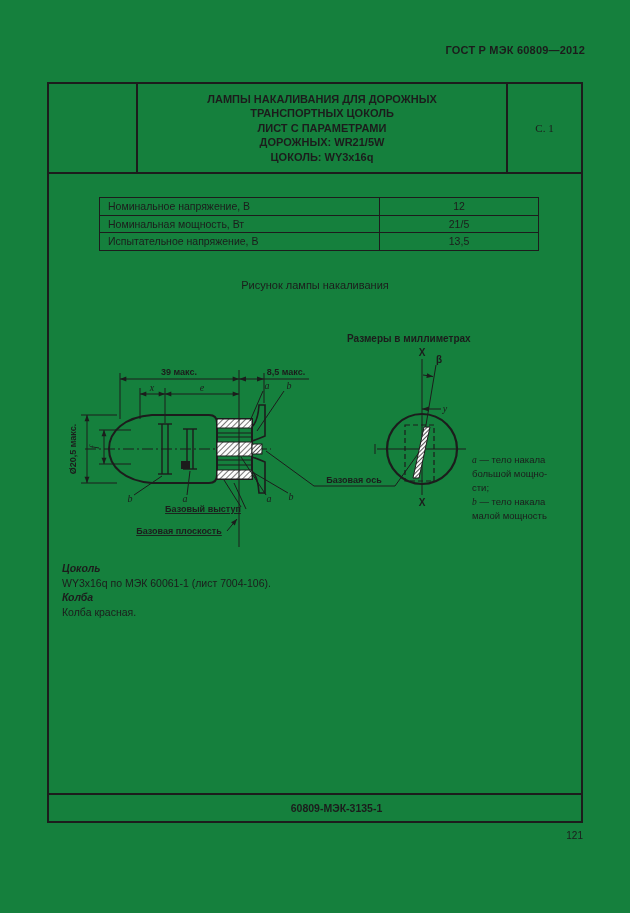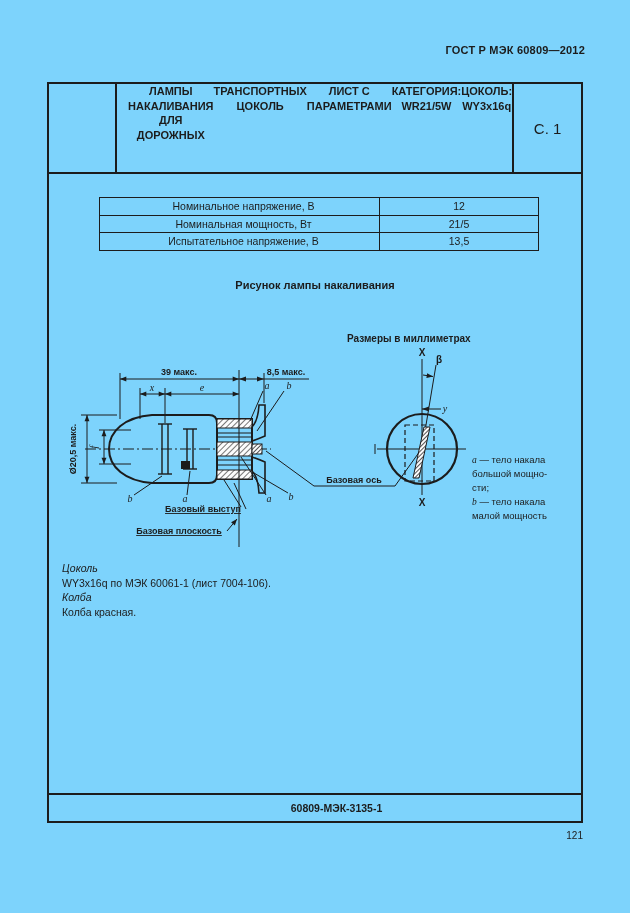--- a/index.html
+++ b/index.html
@@ -1,38 +1,38 @@
 <!DOCTYPE html>
 <html><head>
 <meta charset="utf-8">
 <style>
   html,body { margin:0; padding:0; background:#e8e8e8; }
   .page {
     position:relative; width:630px; height:913px; margin:0 auto;
-    background:#7dd3fc; color:#1c1c1c;
+    background:#15803d; color:#1c1c1c;
     font-family:"Liberation Sans","DejaVu Sans",sans-serif;
     overflow:hidden;
   }
   .hdr { position:absolute; top:44px; right:45px; font-size:11px; font-weight:bold; letter-spacing:.2px; }
   .frame { position:absolute; left:47px; top:82px; width:536px; height:741px; border:2px solid #1c1c1c; box-sizing:border-box; }
   .title-row { position:absolute; top:0; left:0; right:0; height:90px; border-bottom:2px solid #1c1c1c; display:flex; box-sizing:border-box; }
   .tcell-left { width:89px; border-right:2px solid #1c1c1c; box-sizing:border-box; }
-  .tcell-center { flex:1; display:flex; flex-direction:row; justify-content:center; text-align:center; font-weight:bold; font-size:11px; line-height:14.5px;padding-left:11px; }
-  .tcell-right { width:90px; border-left:2px solid #1c1c1c; box-sizing:border-box; display:flex; align-items:center; justify-content:center; font-size:15px; }
+  .tcell-center { flex:1; display:flex; flex-direction:column; justify-content:center; text-align:center; font-weight:bold; font-size:11px; line-height:14.5px; }
+  .tcell-right { width:75px; border-left:2px solid #1c1c1c; box-sizing:border-box; display:flex; align-items:center; justify-content:center; font-size:11px;font-family:Liberation Serif, serif; }
   .params { position:absolute; left:50px; top:113px; border-collapse:collapse; table-layout:fixed; width:440px; }
-  .params td { border:1.5px solid #1c1c1c; height:16.5px; font-size:10.5px; padding:0 0 0 8px;text-align:center; }
+  .params td { border:1.5px solid #1c1c1c; height:16.5px; font-size:10.5px; padding:0 0 0 8px; }
   .params td.val { width:158px; text-align:center; padding:0; }
-  .fig-title { position:absolute; top:195px; left:0; right:0; text-align:center; font-weight:bold; font-size:11px; }
+  .fig-title { position:absolute; top:195px; left:0; right:0; text-align:center; font-weight:normal; font-size:11px; }
   .fig-note { position:absolute; top:225px; left:0; right:0; text-align:center; font-size:10px; }
   .units-note { position:absolute; left:298px; top:249px; font-size:10px; font-weight:bold; }
   .drawing { position:absolute; left:8px; top:263px; }
   .legend { position:absolute; left:423px; top:369px; width:116px; font-size:9.5px; line-height:13px; }
   .legend .term { font-family:"Liberation Serif","DejaVu Serif",serif; font-style:italic; }
   .specs { position:absolute; left:13px; top:477px; font-size:10.5px; line-height:14.5px; }
-  .specs .ital { font-style:italic; }
+  .specs .ital { font-style:italic;font-weight:bold; }
   .footer-band { position:absolute; bottom:0; left:0; right:0; height:28px; border-top:2px solid #1c1c1c; box-sizing:border-box; display:flex; align-items:center; justify-content:center; font-size:10.5px; font-weight:bold;padding-left:43px; }
   .pagenum { position:absolute; top:830px; right:47px; font-size:10px; }
   
   svg text { fill:#1c1c1c; stroke:none; font-family:"Liberation Sans","DejaVu Sans",sans-serif; }
   .t-dim { font-size:9px; font-weight:bold; }
   .t-it  { font-family:"Liberation Serif","DejaVu Serif",serif; font-style:italic; font-size:10px; }
   .t-lbl { font-size:9px; font-weight:bold; }
   .t-und { text-decoration:underline; }
   .t-ax  { font-size:10px; font-weight:bold; }
 </style>
@@ -44,21 +44,21 @@
   <div class="hdr">ГОСТ Р МЭК 60809—2012</div>
 
   <div class="frame">
 
     <div class="title-row">
       <div class="tcell-left"></div>
       <div class="tcell-center">
         <div>ЛАМПЫ НАКАЛИВАНИЯ ДЛЯ ДОРОЖНЫХ</div>
         <div>ТРАНСПОРТНЫХ ЦОКОЛЬ</div>
         <div>ЛИСТ С ПАРАМЕТРАМИ</div>
-        <div>КАТЕГОРИЯ: WR21/5W</div>
+        <div>ДОРОЖНЫХ: WR21/5W</div>
         <div>ЦОКОЛЬ: WY3x16q</div>
       </div>
       <div class="tcell-right">С. 1</div>
     </div>
 
     <table class="params">
       <tbody>
         <tr>
           <td>Номинальное напряжение, В</td>
           <td class="val">12</td>

